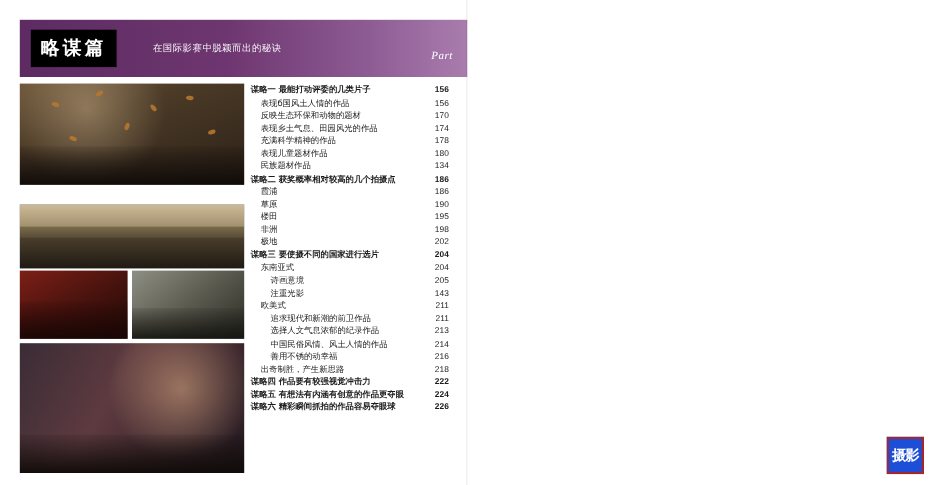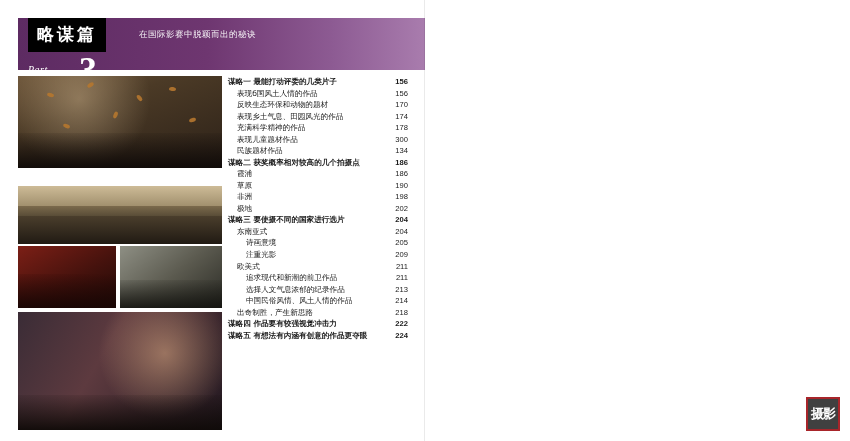--- a/index.html
+++ b/index.html
@@ -50,21 +50,20 @@
   }
   .banner-part .p-num {
     font-size: 36px; font-weight: bold; line-height: 1;
     font-family: "Liberation Serif", serif;
   }
 
   
   .banner-3 {
     left: 18px; top: 18px; width: 450px; height: 52px;
     background: linear-gradient(to right, #5d2b62 0%, #6e3670 42%, #8d5b93 70%, #b68cba 100%);
-    flex-direction: column;
   }
   .banner-3 .banner-title { background: #000; }
 
   .title-plate {
     background: #141414;
     color: #fff;
     padding: 5px 9px 6px;
     letter-spacing: 3px;
   }
 
@@ -111,21 +110,21 @@
   
   .leaf { position:absolute; width:7px; height:4px; background:#b5772f; border-radius:60% 40% 55% 45%; transform:rotate(20deg); opacity:.9;}
   .silhouette { position:absolute; bottom:0; left:0; right:0; height:38%; background:linear-gradient(180deg, rgba(20,14,10,.1), rgba(15,10,8,.95)); }
   .sky { position:absolute; left:0; right:0; top:0; height:40%; }
   .mountain { position:absolute; left:0; right:0; }
   .lake { position:absolute; left:0; right:0; bottom:0; }
 
   .stamp {
     position: absolute; right: 10px; bottom: 10px;
     width: 34px; height: 34px;
-    background: #404040;
+    background: #1d4ed8;
     color: #fff;
     font-family: "DejaVu Serif", serif;
     font-size: 13px; font-weight: bold;
     display: flex; align-items: center; justify-content: center;
     letter-spacing: -1px;
     box-shadow: inset 0 0 0 2px #a8252a;
     text-align: center;
   }
 
   .gutter {
@@ -196,39 +195,43 @@
       <div class="toc-row lvl1">
           <span class="t">表现乡土气息、田园风光的作品</span>
           <span class="pg">174</span>
         </div>
       <div class="toc-row lvl1">
           <span class="t">充满科学精神的作品</span>
           <span class="pg">178</span>
         </div>
       <div class="toc-row lvl1">
           <span class="t">表现儿童题材作品</span>
-          <span class="pg">300</span>
+          <span class="pg">180</span>
         </div>
       <div class="toc-row lvl1">
           <span class="t">民族题材作品</span>
           <span class="pg">134</span>
         </div>
       <div class="toc-row lvl0">
           <span class="t">谋略二  获奖概率相对较高的几个拍摄点</span>
           <span class="pg">186</span>
         </div>
       <div class="toc-row lvl1">
           <span class="t">霞浦</span>
           <span class="pg">186</span>
         </div>
       <div class="toc-row lvl1">
           <span class="t">草原</span>
           <span class="pg">190</span>
         </div>
       <div class="toc-row lvl1">
+          <span class="t">楼田</span>
+          <span class="pg">195</span>
+        </div>
+      <div class="toc-row lvl1">
           <span class="t">非洲</span>
           <span class="pg">198</span>
         </div>
       <div class="toc-row lvl1">
           <span class="t">极地</span>
           <span class="pg">202</span>
         </div>
       <div class="toc-row lvl0">
           <span class="t">谋略三  要使摄不同的国家进行选片</span>
           <span class="pg">204</span>
@@ -236,50 +239,58 @@
       <div class="toc-row lvl1">
           <span class="t">东南亚式</span>
           <span class="pg">204</span>
         </div>
       <div class="toc-row lvl2">
           <span class="t">诗画意境</span>
           <span class="pg">205</span>
         </div>
       <div class="toc-row lvl2">
           <span class="t">注重光影</span>
-          <span class="pg">209</span>
+          <span class="pg">143</span>
         </div>
       <div class="toc-row lvl1">
           <span class="t">欧美式</span>
           <span class="pg">211</span>
         </div>
       <div class="toc-row lvl2">
           <span class="t">追求现代和新潮的前卫作品</span>
           <span class="pg">211</span>
         </div>
       <div class="toc-row lvl2">
           <span class="t">选择人文气息浓郁的纪录作品</span>
           <span class="pg">213</span>
         </div>
       <div class="toc-row lvl2">
           <span class="t">中国民俗风情、风土人情的作品</span>
           <span class="pg">214</span>
         </div>
+      <div class="toc-row lvl2">
+          <span class="t">善用不锈的动幸福</span>
+          <span class="pg">216</span>
+        </div>
       <div class="toc-row lvl1">
           <span class="t">出奇制胜，产生新思路</span>
           <span class="pg">218</span>
         </div>
       <div class="toc-row lvl0">
           <span class="t">谋略四  作品要有较强视觉冲击力</span>
           <span class="pg">222</span>
         </div>
       <div class="toc-row lvl0">
           <span class="t">谋略五  有想法有内涵有创意的作品更夺眼</span>
           <span class="pg">224</span>
         </div>
+      <div class="toc-row lvl0">
+          <span class="t">谋略六  精彩瞬间抓拍的作品容易夺眼球</span>
+          <span class="pg">226</span>
+        </div>
     </div>
   </div>
 
   <div class="gutter"></div>
 
   <div class="page page-right">
 
     <div class="stamp">摄影</div>
   </div>
 

